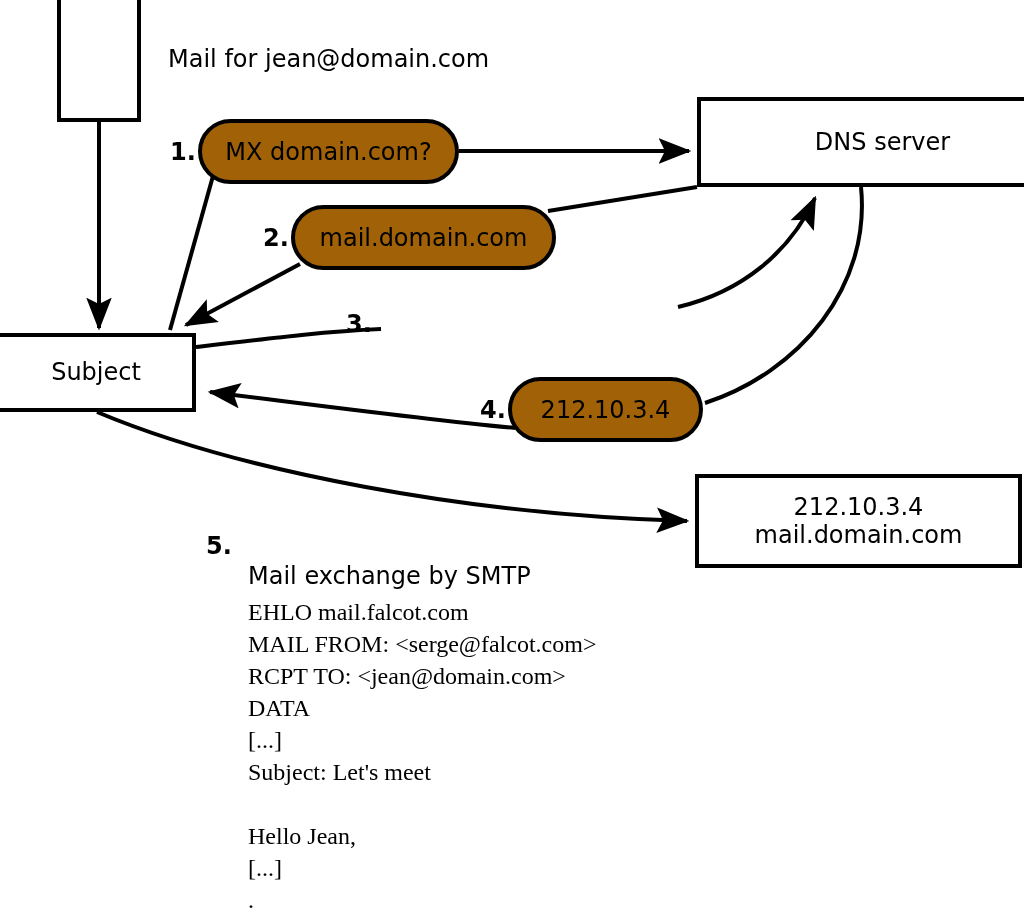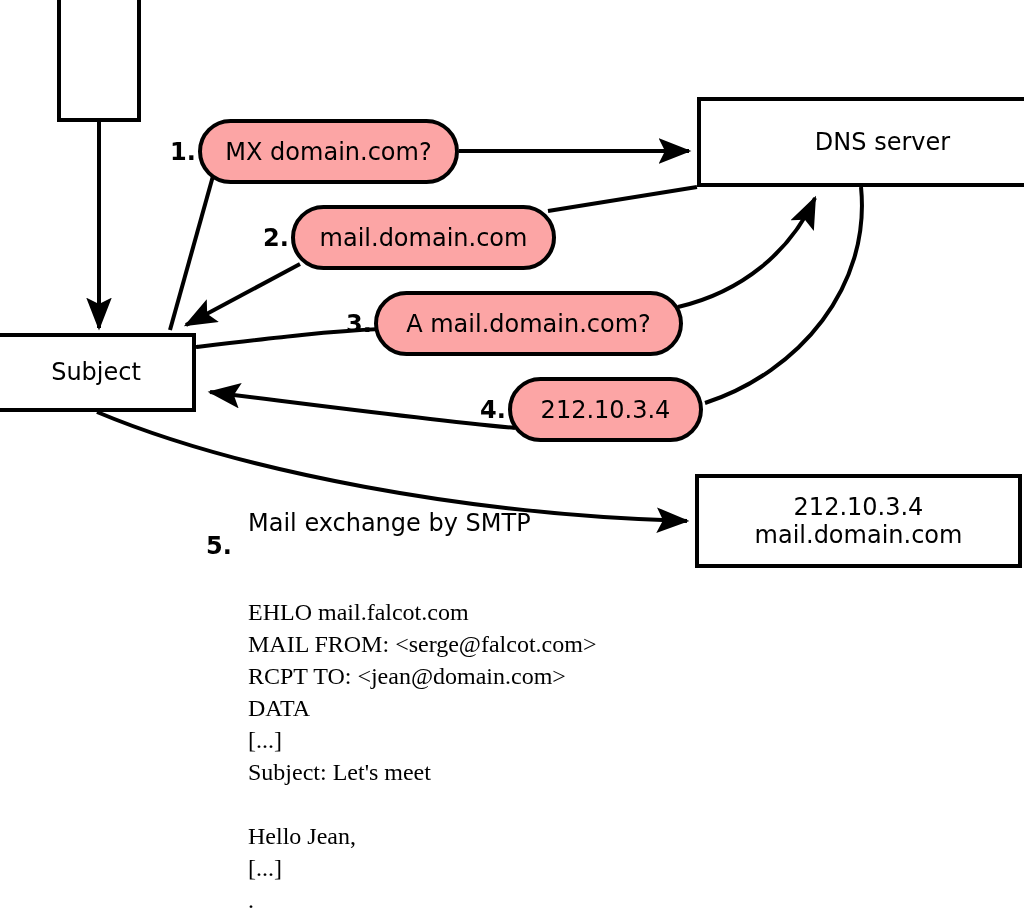--- a/index.html
+++ b/index.html
@@ -42,21 +42,21 @@
     z-index: 3;
   }
   #node-client     { left: 57px;  top: -4px;  width: 84px;  height: 126px; }
   #node-dns        { left: 697px; top: 97px;  width: 371px; height: 90px;  }
   #node-mailserver { left: 695px; top: 474px; width: 327px; height: 94px;  }
 
   
   .pill {
     position: absolute;
     box-sizing: border-box;
-    background: #fca5a5;
+    background: #a16207;
     border: 4px solid #000000;
     border-radius: 999px;
     display: flex;
     align-items: center;
     justify-content: center;
     text-align: center;
     font-size: 24px;
     white-space: nowrap;
     z-index: 4;
   }
@@ -81,21 +81,21 @@
 
   
   .free-label {
     position: absolute;
     font-size: 24px;
     white-space: nowrap;
     z-index: 5;
     line-height: 1;
   }
   #label-incoming-mail { left: 168px; top: 47px; }
-  #label-step5-title   { left: 248px; top: 511px; }
+  #label-step5-title   { left: 248px; top: 564px; }
 
   
   #smtp-transcript {
     position: absolute;
     left: 248px;
     top: 596px;
     font-size: 24px;
     line-height: 32px;
     white-space: pre;
     z-index: 5;
@@ -150,31 +150,29 @@
   <div class="rect-node" id="node-postfix" style="left:-4px; top:333px; width:200px; height:79px;">
     <span>Subject</span>
   </div>
 
   <div class="pill" id="pill-1">
     <span>MX domain.com?</span>
   </div>
   <div class="pill" id="pill-2">
     <span>mail.domain.com</span>
   </div>
-  <div class="pill" id="pill-3">
-    <span>A mail.domain.com?</span>
-  </div>
   <div class="pill" id="pill-4">
     <span>212.10.3.4</span>
   </div>
 
   <div class="step-num" id="step-1">1.</div>
   <div class="step-num" id="step-2">2.</div>
   <div class="step-num" id="step-3">3.</div>
   <div class="step-num" id="step-4">4.</div>
   <div class="step-num" id="step-5">5.</div>
 
+  <div class="free-label" id="label-incoming-mail">Mail for jean@domain.com</div>
 
   <div class="free-label" id="label-step5-title">Mail exchange by SMTP</div>
 
   <div id="smtp-transcript"><div class="line">EHLO mail.falcot.com</div><div class="line">MAIL FROM: &lt;serge@falcot.com&gt;</div><div class="line">RCPT TO: &lt;jean@domain.com&gt;</div><div class="line">DATA</div><div class="line">[...]</div><div class="line">Subject: Let's meet</div><div class="line blank">&nbsp;</div><div class="line">Hello Jean,</div><div class="line">[...]</div><div class="line">.</div></div>
 
 </div>
 
 </body></html>

